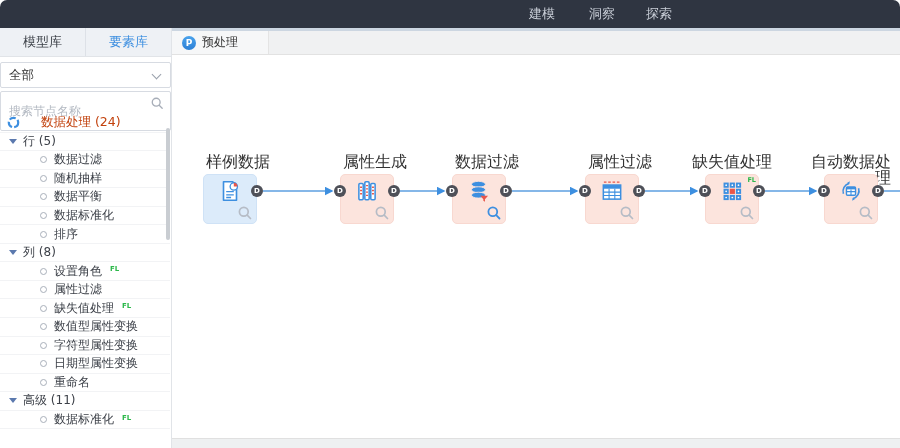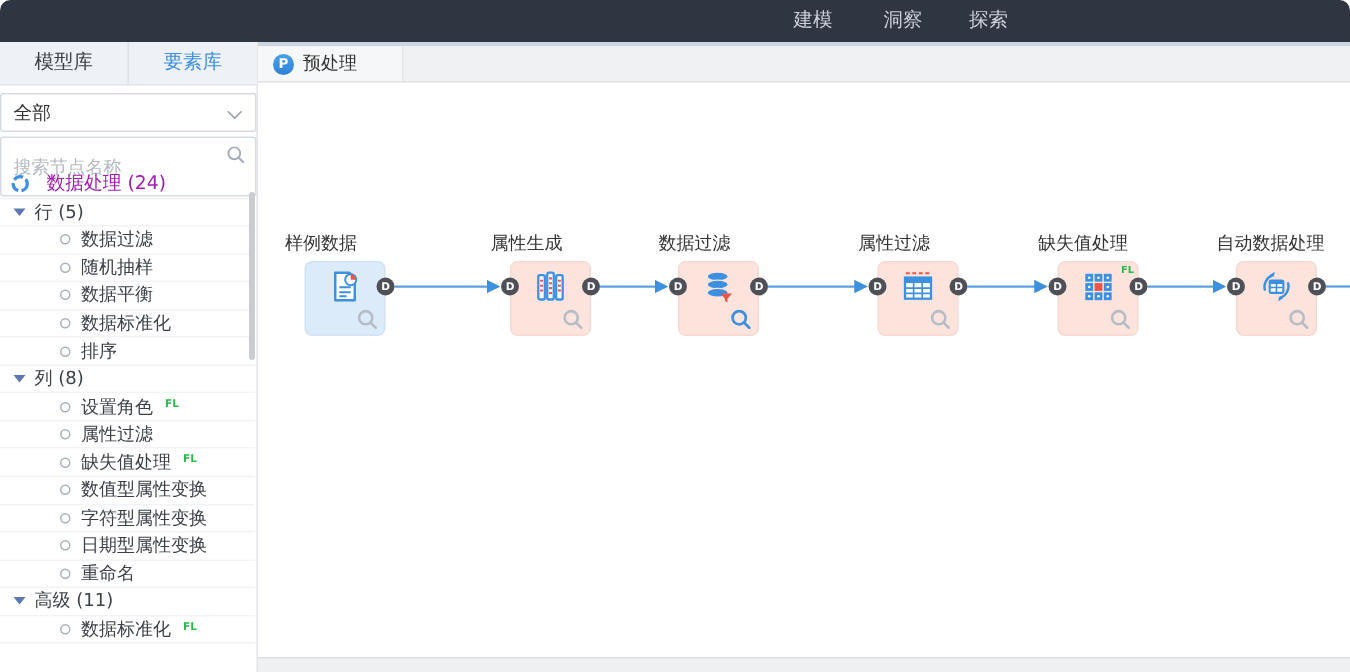--- a/index.html
+++ b/index.html
@@ -21,38 +21,38 @@
   .select { position:absolute; top:34px; left:0; width:171px; height:26px; border:1px solid #d7dbe2; border-radius:2px; font-size:12.5px; color:#333; line-height:24px; padding:0 8px; cursor:pointer; background:#fff; }
   .chev { position:absolute; right:10px; top:8px; width:7px; height:7px; border-right:1.4px solid #99a0ab; border-bottom:1.4px solid #99a0ab; transform:rotate(45deg); }
 
   .search { position:absolute; top:63px; left:0; width:171px; height:40px; border:1px solid #d7dbe2; border-radius:2px; background:#fff; }
   .search input { position:absolute; inset:0; border:0; outline:0; padding:0 24px 0 8px; font-size:12px; color:#333; font-family:inherit; background:transparent; }
   .search input::placeholder { color:#b3b9c2; }
   .search svg { position:absolute; right:5px; top:4px; color:#a7adb8; }
 
   .tree { position:absolute; top:86px; left:0; right:1px; bottom:0; overflow:hidden; }
   .row { height:18.55px; display:flex; align-items:center; font-size:12px; color:#3c4048; border-bottom:1px solid #f2f3f5; cursor:pointer; white-space:nowrap; }
-  .row.group { padding-left:7px; gap:11px; font-size:12.5px; color:#a21caf; }
+  .row.group { padding-left:7px; gap:21px; font-size:12.5px; color:#c2410c; }
   .row.section { padding-left:9px; gap:6px; }
   .row.leaf { padding-left:40px; gap:7px; }
   .bullet { width:7px; height:7px; border:1.3px solid #a9b0ba; border-radius:50%; background:#fff; flex:none; }
   .caret { width:0; height:0; border-left:4px solid transparent; border-right:4px solid transparent; border-top:5px solid #5b79ae; flex:none; }
   .fl { color:#2db84b; font-size:7px; font-weight:bold; margin-left:1px; align-self:flex-start; margin-top:3px; }
   .side-scroll { position:absolute; right:1px; top:100px; width:4px; height:112px; background:#c9cdd2; border-radius:2px; cursor:pointer; }
 
   
   .canvas { position:absolute; top:28px; left:172px; right:0; bottom:0; background:#fff; overflow:hidden; }
   .topline { position:absolute; top:0; left:0; right:0; height:3px; background:#ccd6e1; }
   .tabstrip { position:absolute; top:3px; left:0; right:0; height:24px; background:#f0f1f2; border-bottom:1px solid #e2e2e2; }
   .canvas-tab { position:absolute; left:0; top:0; height:23px; padding:0 30px 0 10px; background:#f6f7f8; border-right:1px solid #e4e4e4; display:flex; align-items:center; gap:6px; font-size:12px; color:#333; cursor:pointer; }
   .pico { width:14px; height:14px; border-radius:50%; background:linear-gradient(180deg,#4aa3ec,#2c80d6); color:#fff; font-size:9px; font-weight:bold; display:flex; align-items:center; justify-content:center; flex:none; }
 
   .wires { position:absolute; top:0; left:0; }
   .node { position:absolute; top:126px; width:80px; }
-  .node-label { text-align:left; font-size:12px; color:#333; height:16px; line-height:16px; }
+  .node-label { text-align:right; font-size:16px; color:#333; height:16px; line-height:16px; }
   .node-box { position:relative; margin:4px auto 0; width:54px; height:50px; border-radius:5px; cursor:pointer; }
   .node-box.blue { background:#dcebfa; border:1px solid #cfe2f6; }
   .node-box.pink { background:#fce4dd; border:1px solid #f8d8d0; }
   .nicon { position:absolute; top:3px; left:50%; transform:translateX(-50%); }
   .mag { position:absolute; right:3px; bottom:2px; color:#b6bcc6; cursor:pointer; }
   .mag.blue { color:#3d8fe0; }
   .port { position:absolute; width:12px; height:12px; border-radius:50%; background:#4e5058; color:#fff; font-size:7px; font-weight:bold; display:flex; align-items:center; justify-content:center; top:31px; z-index:2; cursor:crosshair; }
   .port.in { left:7px; } .port.out { left:61px; }
   .nfl { position:absolute; top:1px; right:2px; color:#2db84b; font-size:6.5px; font-weight:bold; }
 

